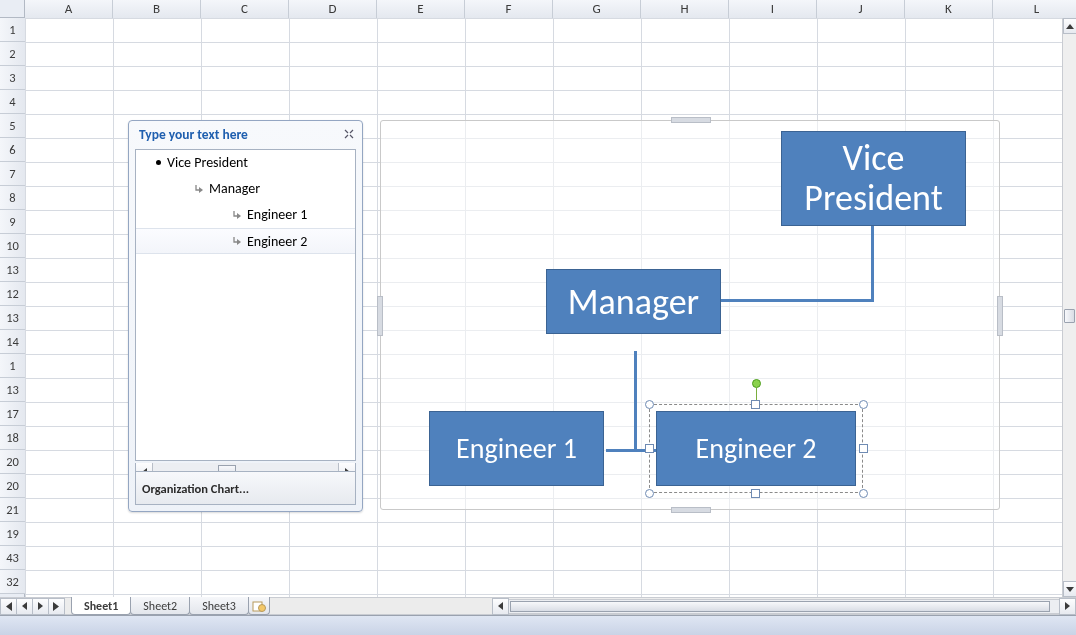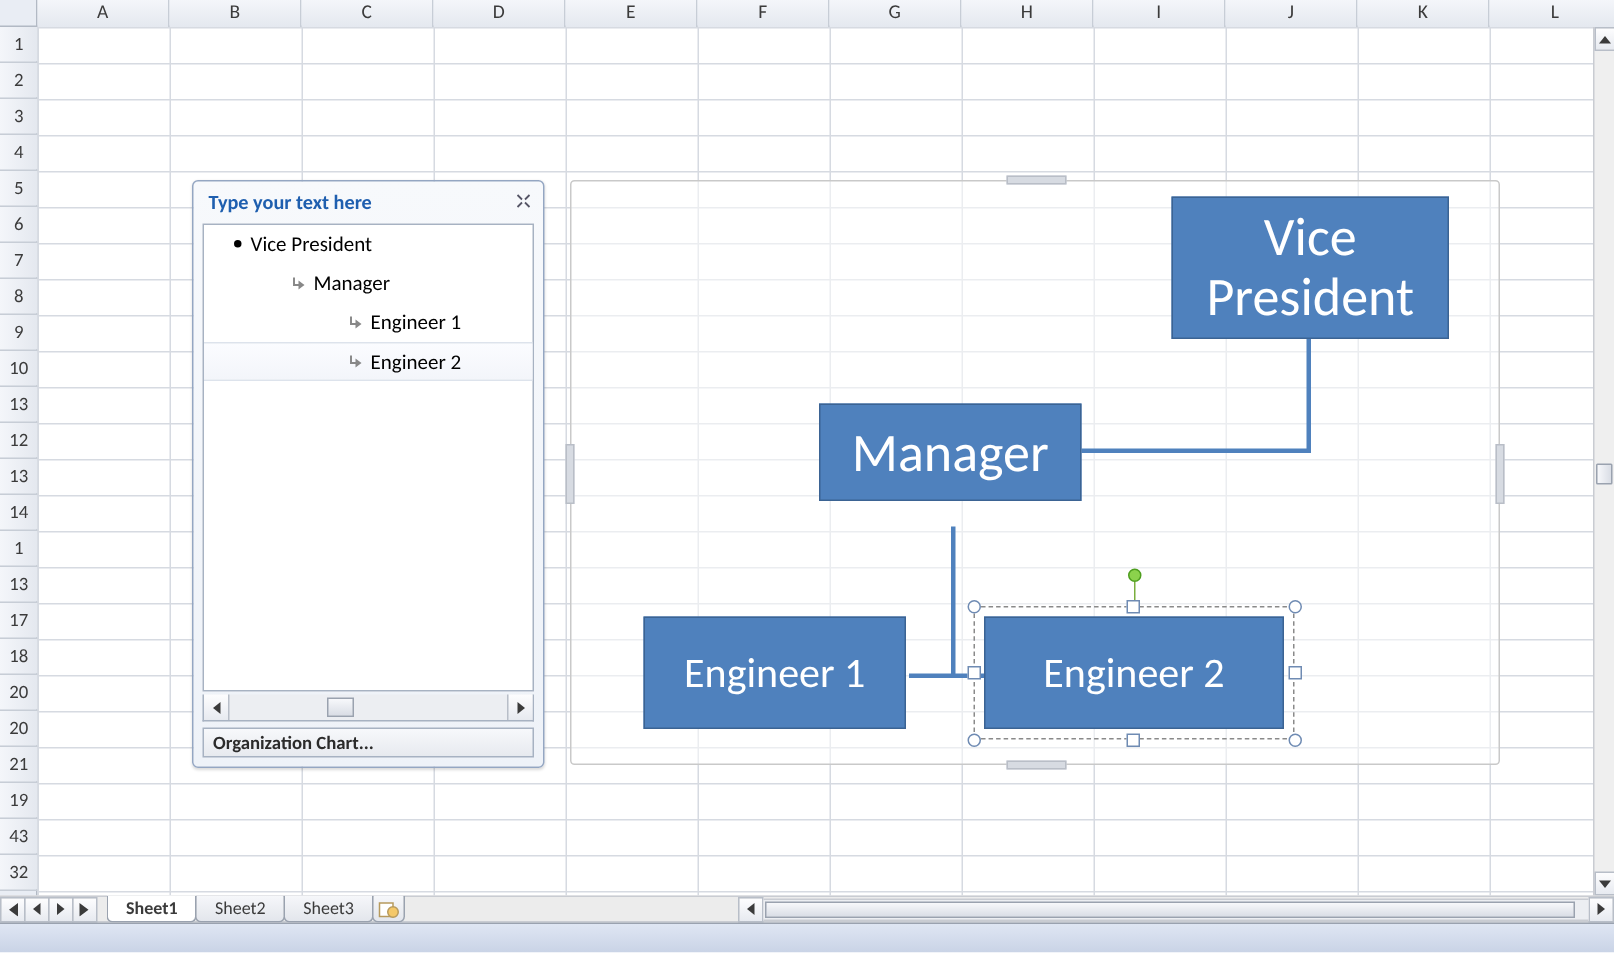--- a/index.html
+++ b/index.html
@@ -56,21 +56,21 @@
   .textpane .tp-list { position: absolute; top: 28px; left: 6px; right: 6px; bottom: 50px; background: #fff; border: 1px solid #a7b2c2; }
   .tp-item { height: 26px; display: flex; align-items: center; font-size: 14px; padding-left: 6px; border-bottom:1px solid transparent; }
   .tp-item.sel { background: linear-gradient(#fbfcff,#f3f5fa); border-top:1px solid #dde3ec; border-bottom:1px solid #dde3ec; }
   .tp-bullet-dot { width: 5px; height: 5px; background: #000; border-radius: 50%; margin-right: 6px; flex:none; }
   .tp-arrow-child { margin-right:5px; flex:none; display:flex;}
   .textpane .tp-hscroll { position:absolute; left:6px; right:6px; bottom:30px; height:18px; display:flex; align-items:center; background:#eceef2; border:1px solid #a7b2c2; border-top:none;}
   .textpane .tp-hscroll .btn{width:17px;height:17px;display:flex;align-items:center;justify-content:center;background:linear-gradient(#fdfdfe,#e7eaf0);border-right:1px solid #b8bec8;}
   .textpane .tp-hscroll .btn.r{border-left:1px solid #b8bec8;border-right:none;margin-left:auto;}
   .textpane .tp-hscroll .track{flex:1;position:relative;height:15px;}
   .textpane .tp-hscroll .thumb{position:absolute;left:35%;top:1px;bottom:1px;width:18px;background:linear-gradient(#f7f8fb,#d9dde5);border:1px solid #9aa2af;}
-  .textpane .tp-footer { position: absolute; left: 6px; right: 6px; bottom: 6px; height: 20px; background: linear-gradient(#f7f8fb,#e7eaef); border: 1px solid #a7b2c2; display: flex; align-items: center; padding: 0 6px; font-size: 12.5px; font-weight: bold; color: #2b2b2b; }
+  .textpane .tp-footer { position: absolute; left: 6px; right: 6px; bottom: 6px; height: 34px; background: linear-gradient(#f7f8fb,#e7eaef); border: 1px solid #a7b2c2; display: flex; align-items: center; padding: 0 6px; font-size: 12.5px; font-weight: bold; color: #2b2b2b; }
 
   
   .smart-canvas { position: absolute; left: 380px; top: 120px; width: 620px; height: 390px; background: rgba(255,255,255,0.5); border: 1px solid #c9c9c9; border-radius: 3px; }
   .smart-canvas .side-handle { position:absolute; background:#d7dbe2; border:1px solid #b9bec7;}
   .smart-canvas .side-handle.hz{height:6px;width:40px;}
   .smart-canvas .side-handle.vt{width:6px;height:40px;}
 
   .node { position: absolute; background: #4f81bd; color: #fff; display: flex; align-items: center; justify-content: center; text-align: center; font-size: 28px; padding: 0 8px; border:1px solid #3b6393;}
   .node.big { font-size: 36px; }
   .connector { position: absolute; background: #4f81bd; }

